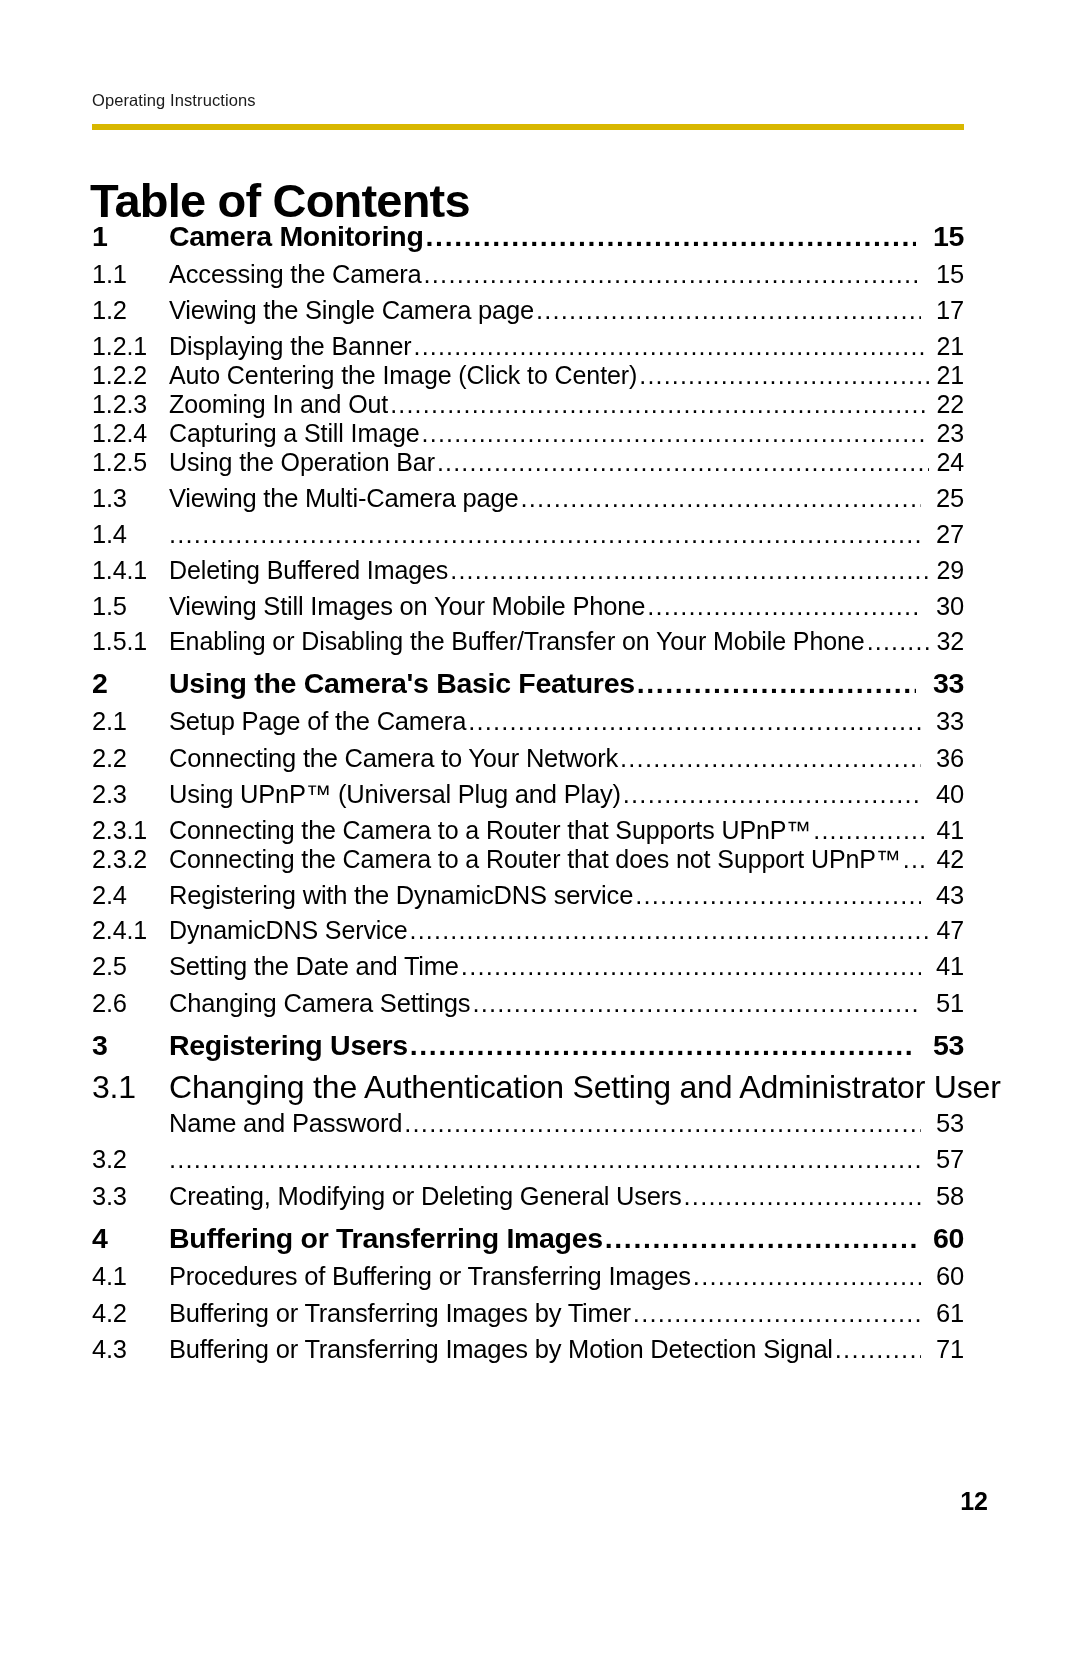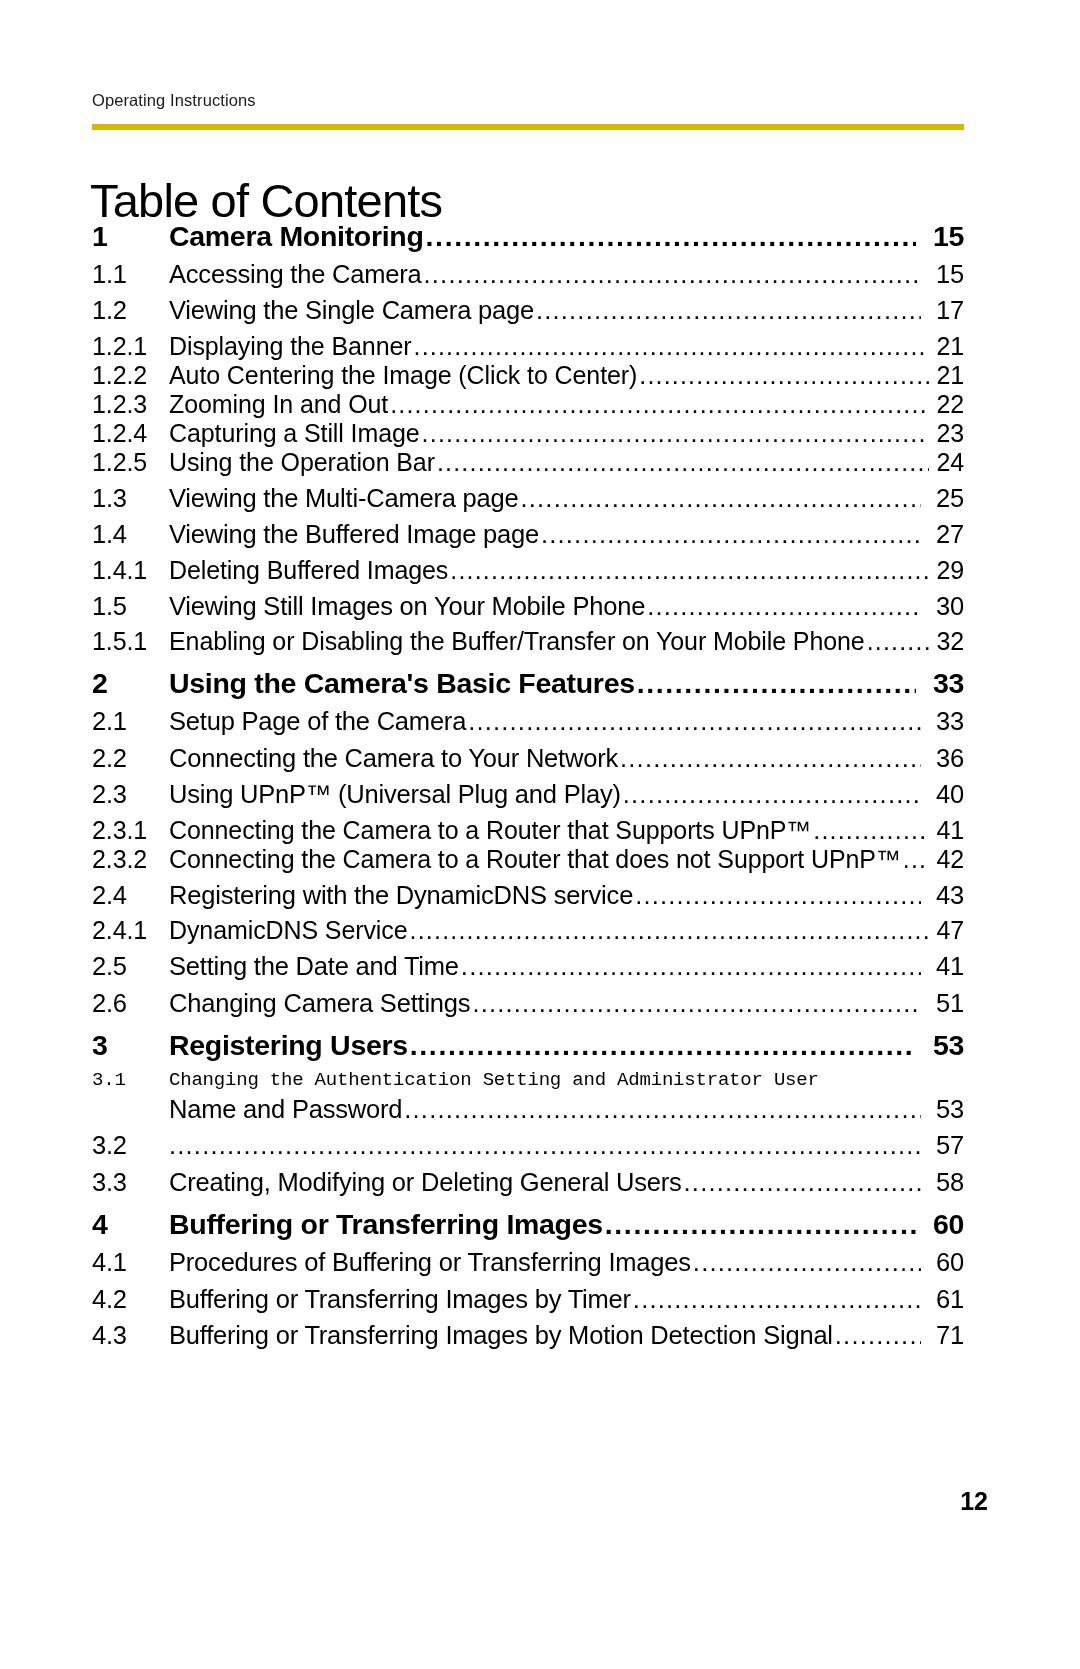--- a/index.html
+++ b/index.html
@@ -43,21 +43,21 @@
     height: 6px;
     background: #d8b700;
   }
 
   
   .page-title {
     position: absolute;
     left: 90px;
     top: 142px;
     font-size: 47px;
-    font-weight: normal;
+    font-weight: bold;
     letter-spacing: -0.8px;
     color: #000;
     white-space: nowrap;
   }
 
   
   .toc {
     position: absolute;
     left: 92px;
     top: 208px;
@@ -138,23 +138,22 @@
     padding-left: 1px;
   }
   .lvl-chapter .pg { min-width: 47px; }
   .lvl-section .pg { min-width: 42px; }
   .lvl-sub .pg    { min-width: 34px; }
 
   
   .wrap-entry { display: block; margin-top: 9px; margin-bottom: 8px; }
   .wrap-entry .first-line {
     display: flex;
-    font-size: 19px;
+    font-size: 32px;
     letter-spacing: -0.2px;
-    font-family: Liberation Mono, monospace;
   }
   .wrap-entry .second-line {
     display: flex;
     align-items: flex-start;
     font-size: 25.5px;
     letter-spacing: -0.2px;
     margin-top: 5px;
   }
   .wrap-entry .num { width: 77px; flex: 0 0 77px; }
   .wrap-entry .indent { width: 77px; flex: 0 0 77px; }
@@ -231,21 +230,20 @@
         <span class="pg">24</span>
       </div>
       <div class="toc-row lvl-section">
         <span class="num">1.3</span>
         <span class="label">Viewing the Multi-Camera page</span>
         <span class="leader">....................................................................................................................................................................................................................................................................</span>
         <span class="pg">25</span>
       </div>
       <div class="toc-row lvl-section">
         <span class="num">1.4</span>
-        <span class="label">Viewing the Buffered Image page</span>
         <span class="leader">....................................................................................................................................................................................................................................................................</span>
         <span class="pg">27</span>
       </div>
       <div class="toc-row lvl-sub">
         <span class="num">1.4.1</span>
         <span class="label">Deleting Buffered Images</span>
         <span class="leader">....................................................................................................................................................................................................................................................................</span>
         <span class="pg">29</span>
       </div>
       <div class="toc-row lvl-section">

